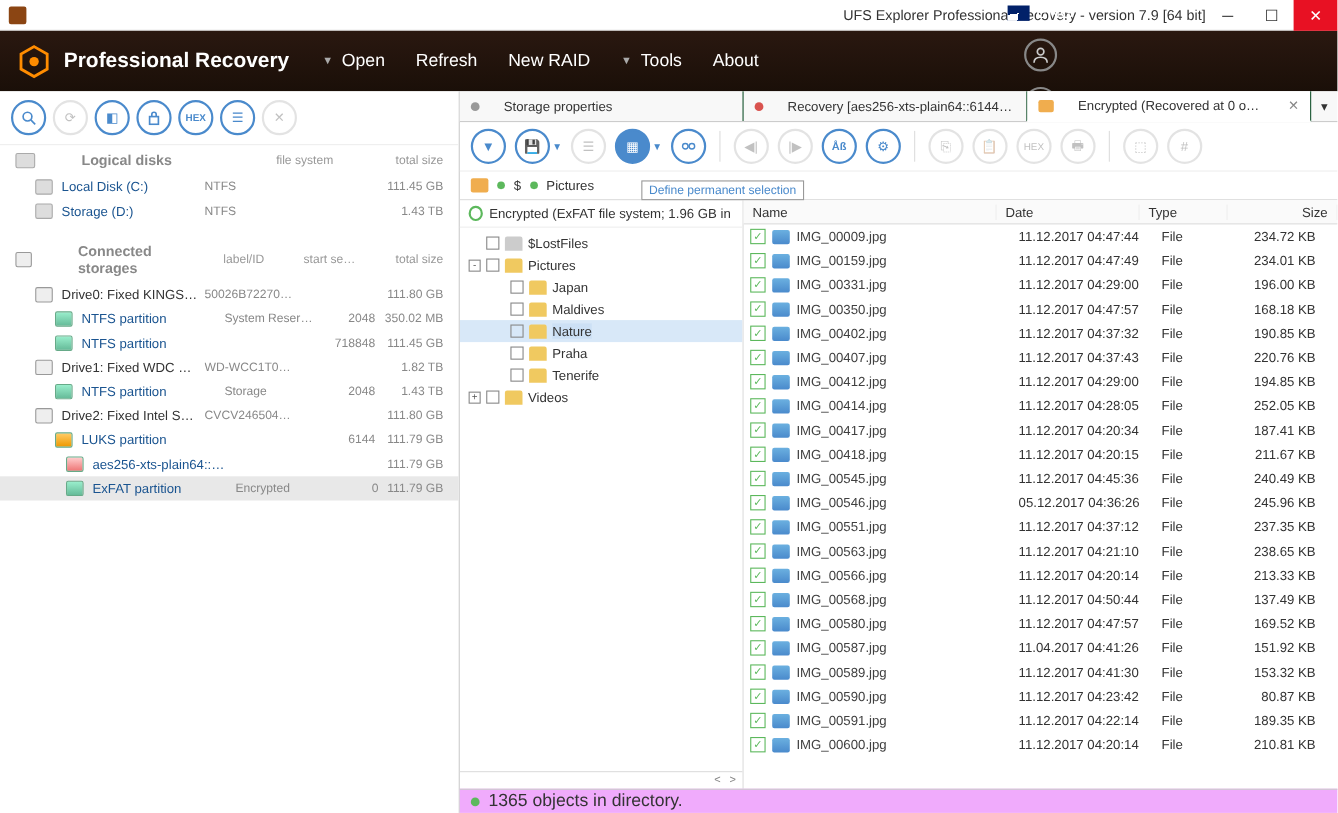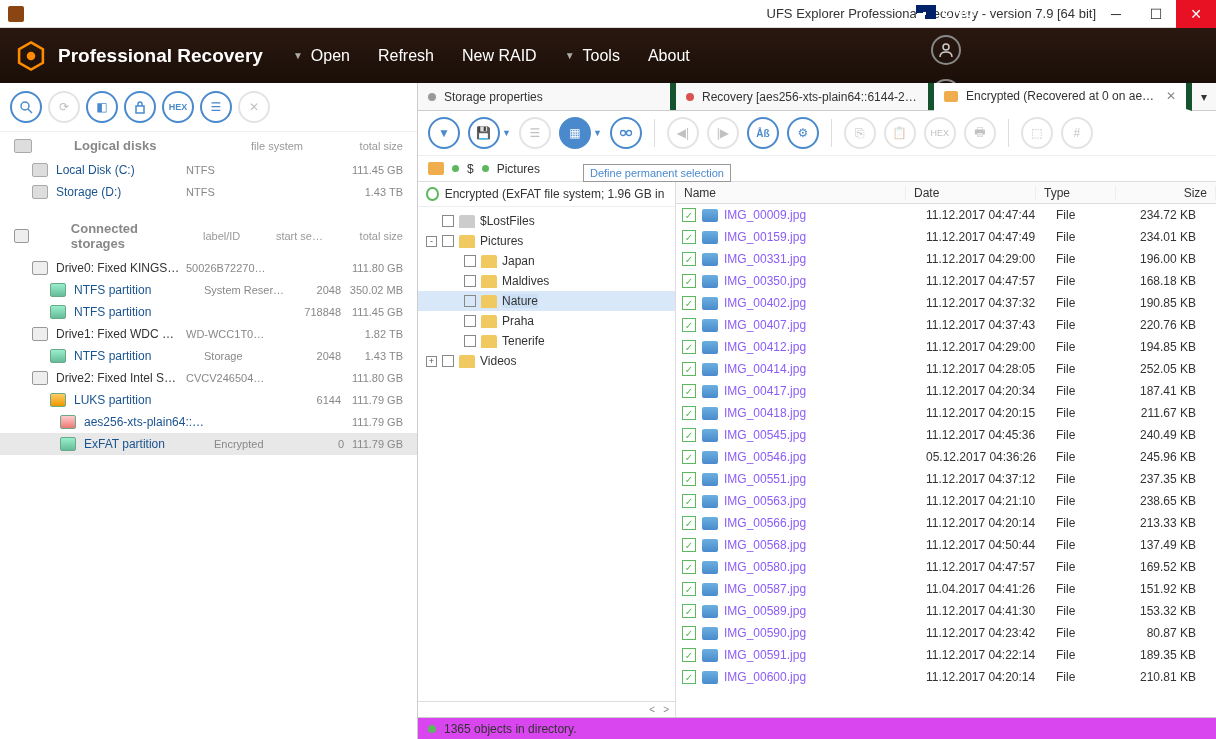--- a/index.html
+++ b/index.html
@@ -48,21 +48,21 @@
 .tree-row .ricon { width: 16px; height: 14px; margin-right: 8px; flex-shrink: 0; }
 .tree-row .rname { flex: 0 0 auto; color: #1a5490; width: 130px; white-space: nowrap; overflow: hidden; text-overflow: ellipsis; }
 .tree-row .rname.black { color: #333; }
 .tree-row .c1 { width: 90px; color: #888; font-size: 11px; white-space: nowrap; overflow: hidden; text-overflow: ellipsis; }
 .tree-row .c2 { width: 56px; text-align: right; color: #888; font-size: 11px; }
 .tree-row .c3 { width: 66px; text-align: right; color: #888; font-size: 11px; margin-left: auto; }
 
 
 .right { flex: 1; display: flex; flex-direction: column; min-width: 0; }
 .tabs { height: 28px; display: flex; align-items: stretch; border-bottom: 1px solid #ccc; background: #f8f8f8; }
-.tab { flex: 1; display: flex; align-items: center; padding: 0 10px; gap: 8px; font-size: 12px; border-right: 6px solid #14532d; cursor: pointer; min-width: 0; }
+.tab { flex: 1; display: flex; align-items: center; padding: 0 10px; gap: 22px; font-size: 12px; border-right: 1px solid #14532d; cursor: pointer; min-width: 0; }
 .tab.active { background: #fff; border-bottom: 2px solid #fff; margin-bottom: -1px; }
 .tab .dot { width: 8px; height: 8px; border-radius: 50%; flex-shrink: 0; }
 .tab .lbl { white-space: nowrap; overflow: hidden; text-overflow: ellipsis; flex: 1; }
 .tab .tclose { color: #888; flex-shrink: 0; }
 .tabs .more { width: 24px; display: flex; align-items: center; justify-content: center; }
 
 .right-toolbar { padding: 6px 10px; display: flex; gap: 8px; align-items: center; border-bottom: 1px solid #eee; }
 .right-toolbar .sep { width: 1px; height: 28px; background: #ddd; margin: 0 4px; }
 .right-toolbar .tbtn.active { background: #4a8acc; color: #fff; border-color: #4a8acc; }
 .tooltip { position: absolute; background: #fff; border: 1px solid #999; padding: 2px 6px; font-size: 11px; color: #4a8acc; left: 583px; top: 164px; z-index: 10; }
@@ -92,26 +92,26 @@
 .ftree-scroll { height: 16px; border-top: 1px solid #ddd; display: flex; align-items: center; justify-content: flex-end; padding: 0 6px; gap: 8px; color: #888; font-size: 10px; }
 
 
 .flist { flex: 1; display: flex; flex-direction: column; min-width: 0; }
 .flist-head { display: flex; border-bottom: 1px solid #ddd; background: #fafafa; height: 22px; align-items: center; font-size: 12px; }
 .flist-head .col { padding: 0 8px; border-right: 1px solid #eee; }
 .flist-body { flex: 1; overflow-y: auto; }
 .frow { display: flex; align-items: center; height: 22px; font-size: 12px; }
 .frow .chk { width: 14px; height: 14px; border: 1px solid #5cb85c; margin: 0 6px; display: flex; align-items: center; justify-content: center; color: #5cb85c; font-size: 10px; flex-shrink: 0; }
 .frow .imgico { width: 16px; height: 13px; background: linear-gradient(#6bb0e0,#4a8acc); border-radius: 2px; margin-right: 6px; flex-shrink: 0; position: relative; }
-.frow .fname { color: #8b5cf6; width: 120px; }
+.frow .fname { color: #404040; width: 120px; }
 .frow .fdate { width: 130px; color: #333; }
 .frow .ftype { width: 80px; color: #333; }
 .frow .fsize { width: 80px; text-align: right; color: #333; padding-right: 20px; }
 
-.statusbar { height: 22px; border-top: 1px solid #ccc; display: flex; align-items: center; padding: 0 10px; gap: 8px; font-size: 12px; background: #d946ef; }
+.statusbar { height: 22px; border-top: 1px solid #ccc; display: flex; align-items: center; padding: 0 10px; gap: 8px; font-size: 16px; background: #f0abfc; }
 .statusbar .sdot { width: 8px; height: 8px; border-radius: 50%; background: #5cb85c; }
 
 .col-name { flex: 1; min-width: 150px; }
 .col-date { width: 130px; }
 .col-type { width: 80px; }
 .col-size { width: 100px; text-align: right; padding-right: 20px; }
 
 .diskicon { width:18px; height:12px; background:#ddd; border:1px solid #aaa; border-radius:2px; display:inline-block; }
 .hddicon { width:16px; height:12px; background:#eee; border:1px solid #999; border-radius:2px; display:inline-block; }
 .particon { width:14px; height:10px; background: linear-gradient(#9ec,#6b9); border:1px solid #6a8; border-radius:2px; display:inline-block; }

